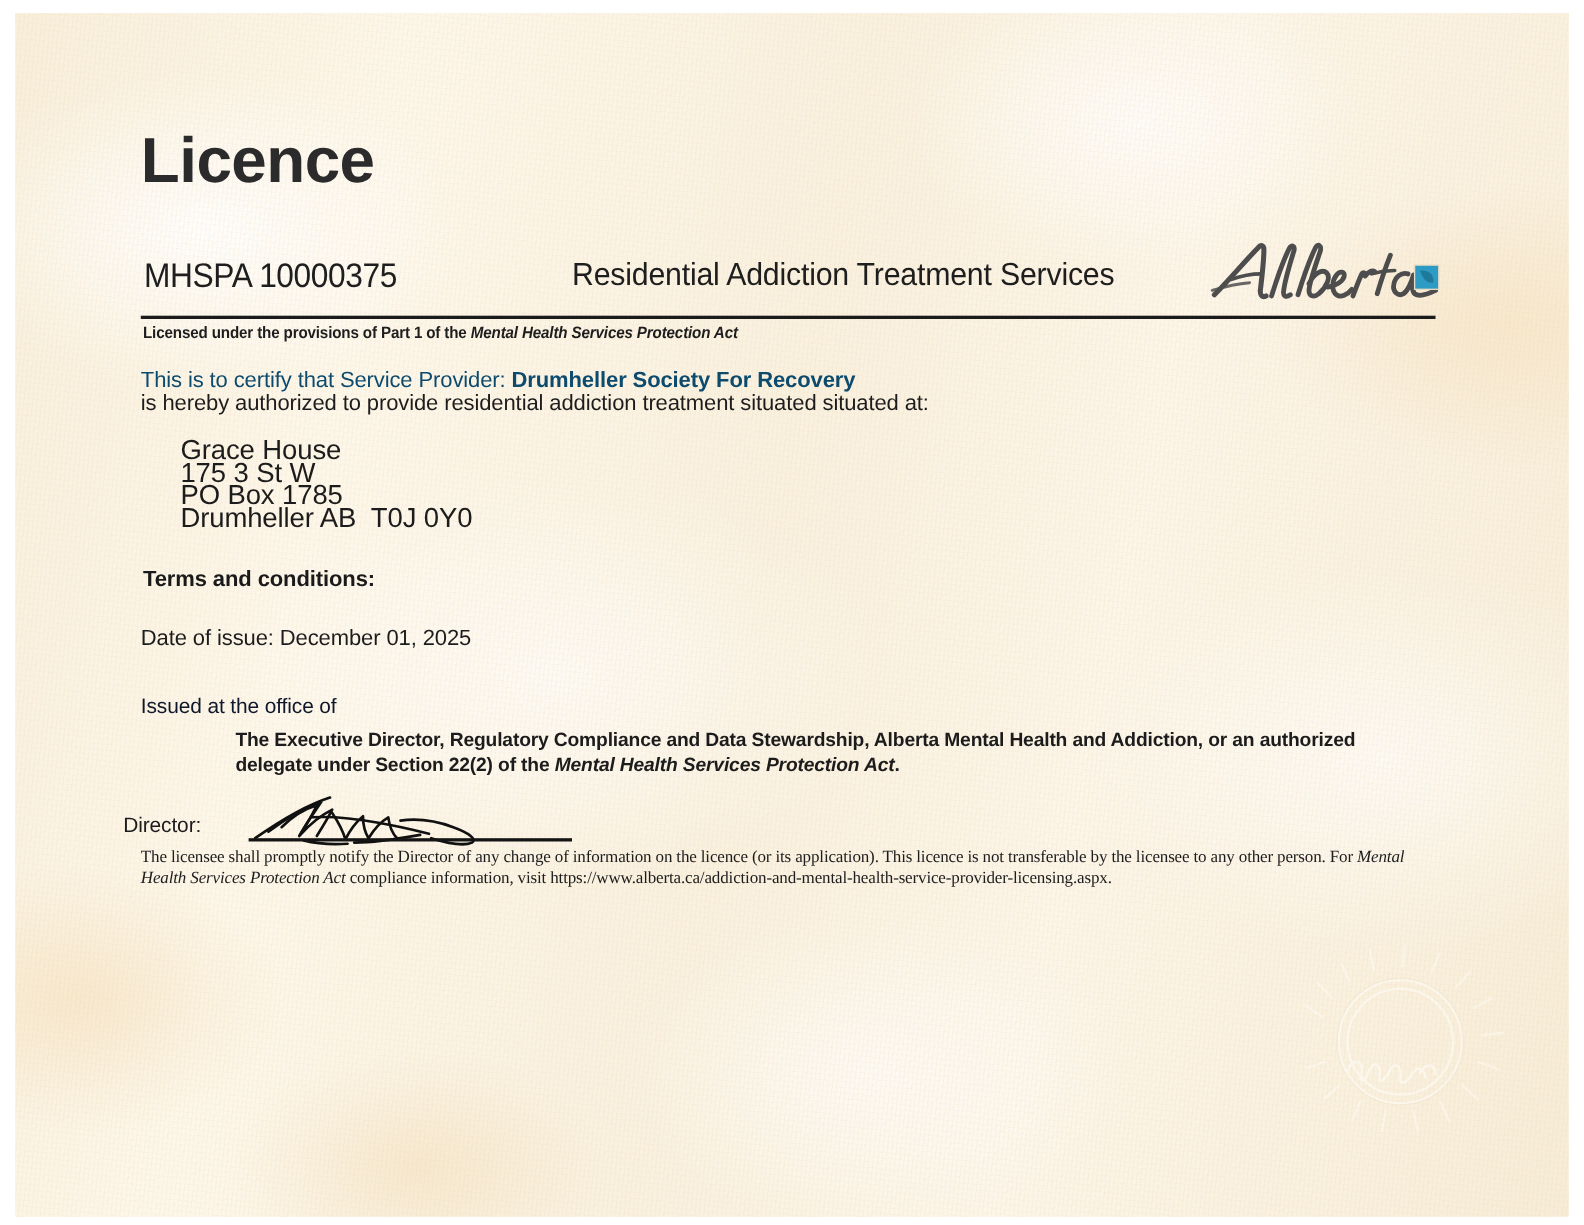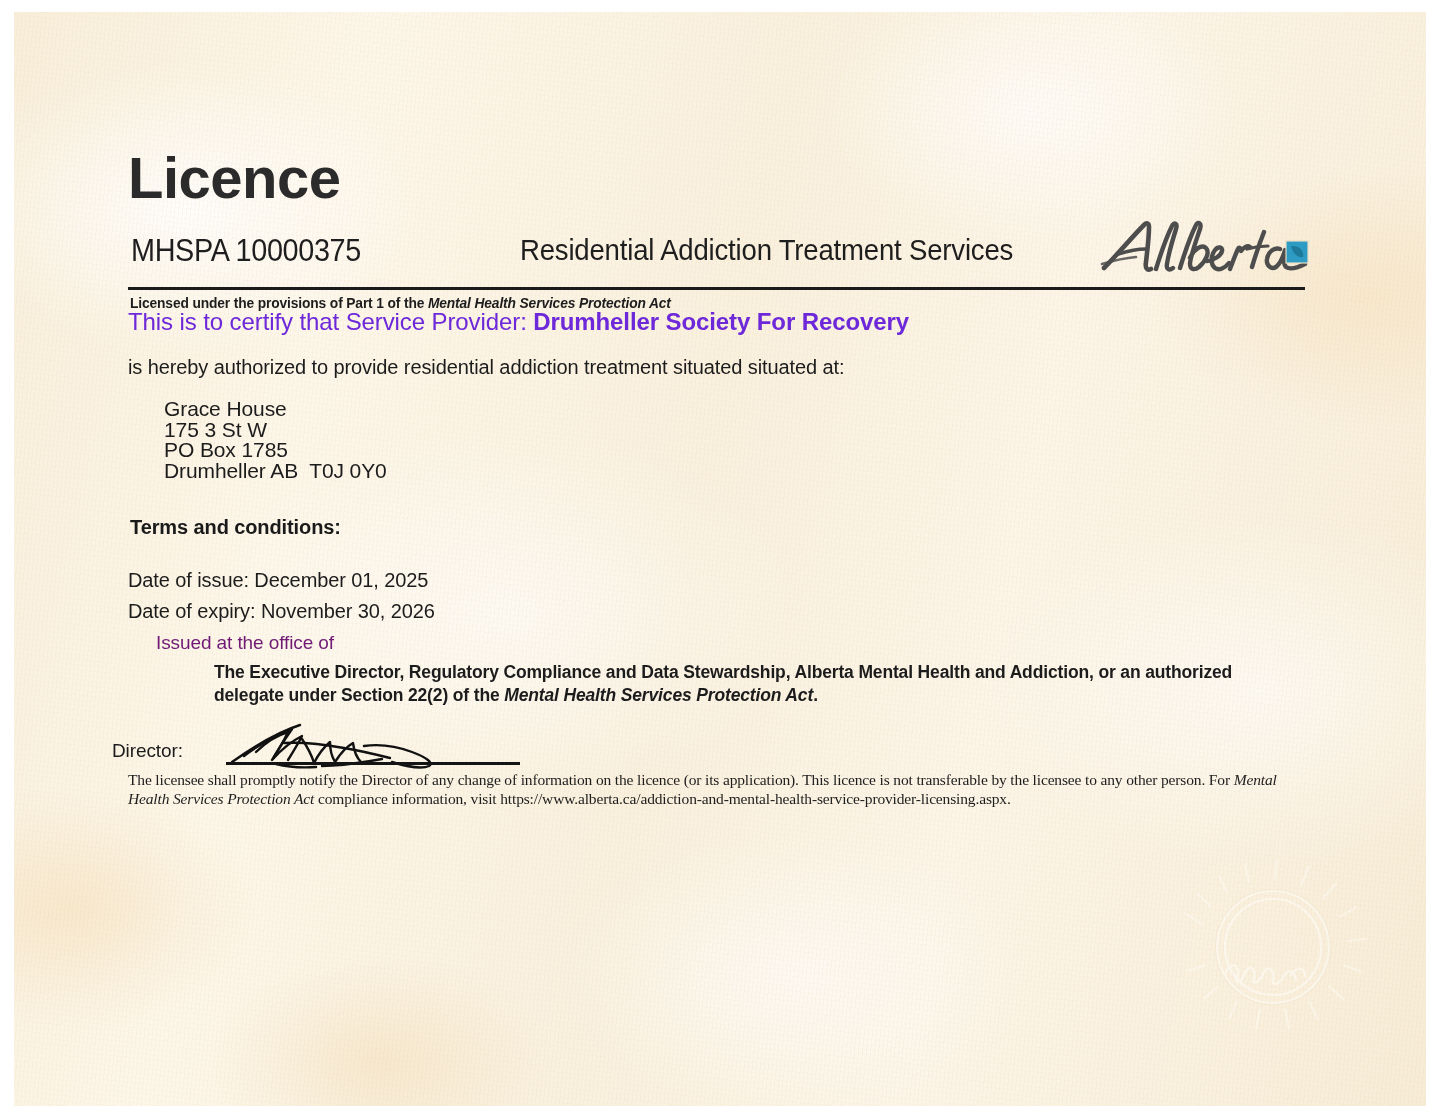--- a/index.html
+++ b/index.html
@@ -72,21 +72,20 @@
 
   .title {
     position: absolute;
     left: 128px;
     top: 117px;
     font-size: 58px;
     font-weight: bold;
     letter-spacing: -0.5px;
     color: #2b2b2b;
     line-height: 1;
-    margin-top: 32px;
   }
 
   .lic-no {
     position: absolute;
     left: 131px;
     top: 233px;
     font-size: 31px;
     font-weight: normal;
     color: #1e1e1e;
     letter-spacing: -0.4px;
@@ -134,43 +133,43 @@
     letter-spacing: -0.15px;
     transform: scaleX(0.92);
     transform-origin: left center;
     white-space: nowrap;
   }
   .act-line em { font-style: italic; }
 
   .certify {
     position: absolute;
     left: 128px;
-    top: 308px;
-    font-size: 24px;
-    color: #6d28d9;
+    top: 335px;
+    font-size: 20px;
+    color: #0c4a6e;
     letter-spacing: -0.1px;
     white-space: nowrap;
   }
   .certify b { font-weight: bold; }
 
   .authorized {
     position: absolute;
     left: 128px;
     top: 356px;
     font-size: 20px;
     color: #1c1c1c;
     letter-spacing: -0.1px;
     white-space: nowrap;
   }
 
   .address {
     position: absolute;
     left: 164px;
     top: 399px;
-    font-size: 21px;
+    font-size: 25px;
     line-height: 20.5px;
     color: #1c1c1c;
     letter-spacing: -0.1px;
     white-space: pre;
   }
 
   .terms-head {
     position: absolute;
     left: 130px;
     top: 516px;
@@ -196,24 +195,23 @@
     font-size: 20px;
     color: #1c1c1c;
     letter-spacing: -0.1px;
     white-space: nowrap;
   }
   .issued-office {
     position: absolute;
     left: 128px;
     top: 632px;
     font-size: 19px;
-    color: #701a75;
-    letter-spacing: -0.1px;
-    white-space: nowrap;
-    margin-left: 28px;
+    color: #0f172a;
+    letter-spacing: -0.1px;
+    white-space: nowrap;
   }
 
   .office-block {
     position: absolute;
     left: 214px;
     top: 661px;
     width: 1060px;
     font-size: 17.5px;
     line-height: 23px;
     color: #1c1c1c;
@@ -329,21 +327,20 @@
     <div class="authorized">is hereby authorized to provide residential addiction treatment situated situated at:</div>
 
     <div class="address">Grace House
 175 3 St W
 PO Box 1785
 Drumheller AB  T0J 0Y0</div>
 
     <div class="terms-head">Terms and conditions:</div>
 
     <div class="issue-date">Date of issue: December 01, 2025</div>
-    <div class="expiry-date">Date of expiry: November 30, 2026</div>
     <div class="issued-office">Issued at the office of</div>
 
     <div class="office-block"><span>The Executive Director, Regulatory Compliance and Data Stewardship, Alberta Mental Health and Addiction, or an authorized delegate under Section 22(2) of the </span><em>Mental Health Services Protection Act</em><span>.</span></div>
 
     <div class="director-label">Director:</div>
 
     <svg id="sig-wrap" viewBox="0 0 300 48">
       <g fill="none" stroke="#111111" stroke-width="2.4" stroke-linecap="round" stroke-linejoin="round">
         <path d="M6 40 C26 26 52 10 74 3"></path>
         <path d="M18 34 C34 22 52 12 66 7 C60 16 52 27 46 38"></path>

